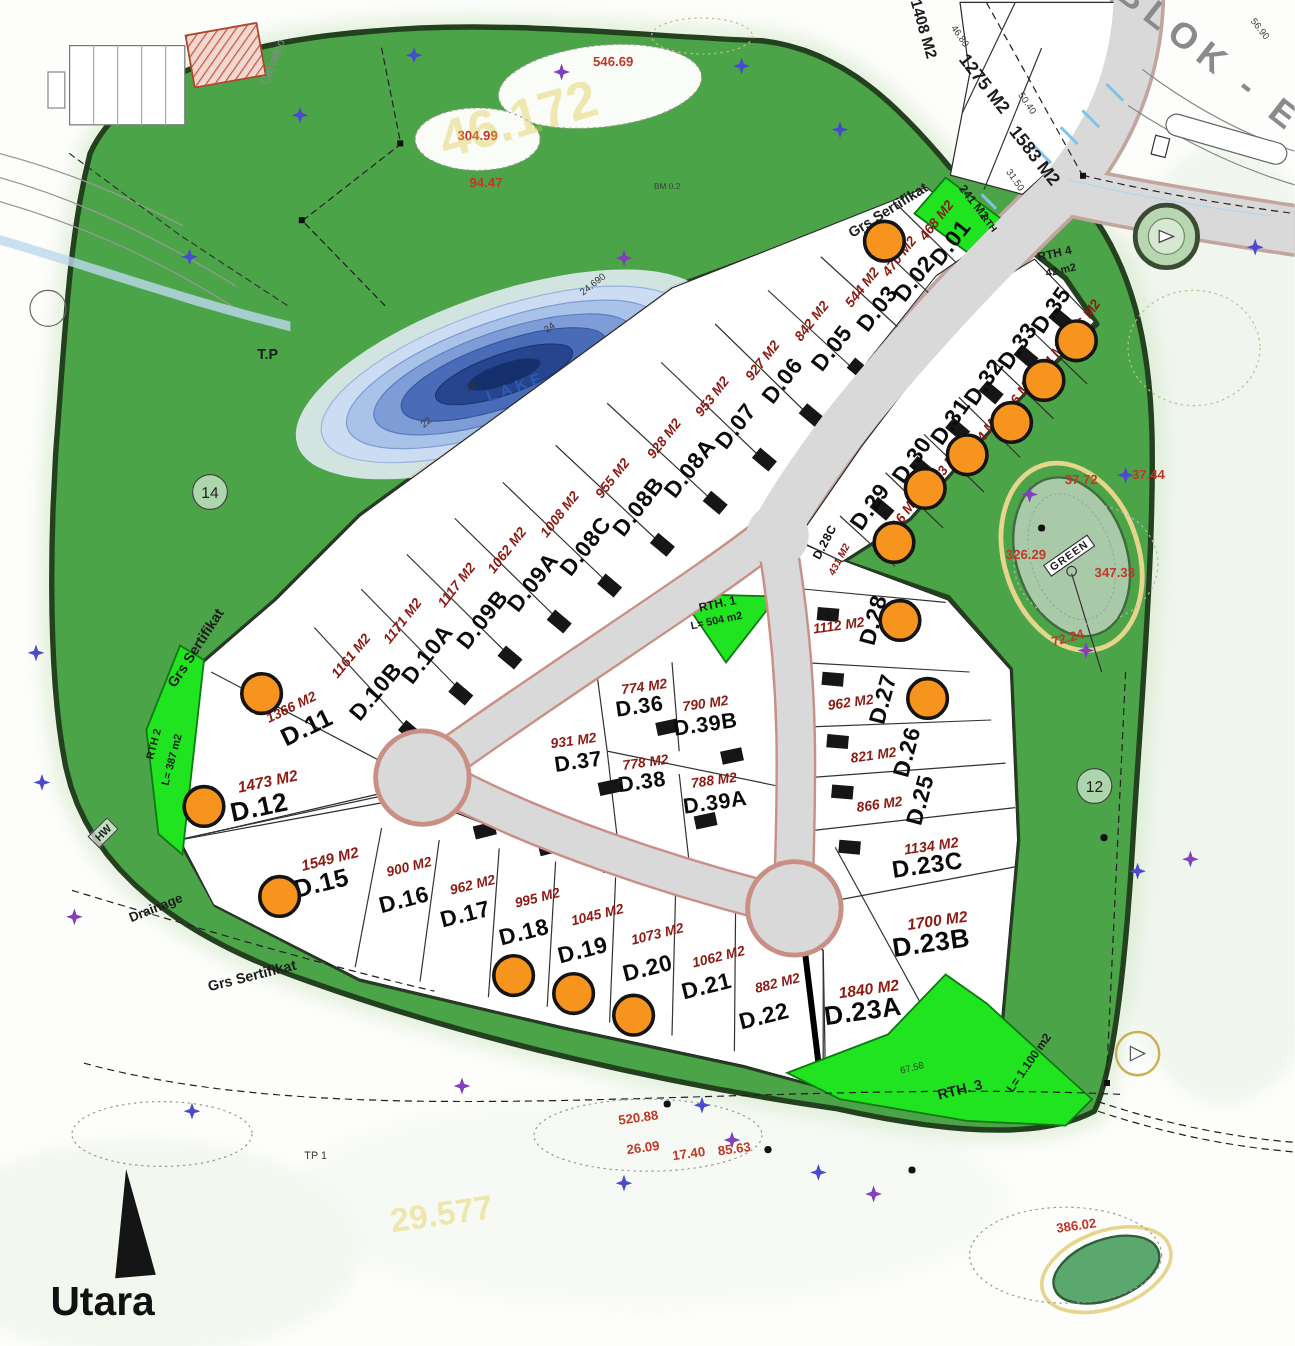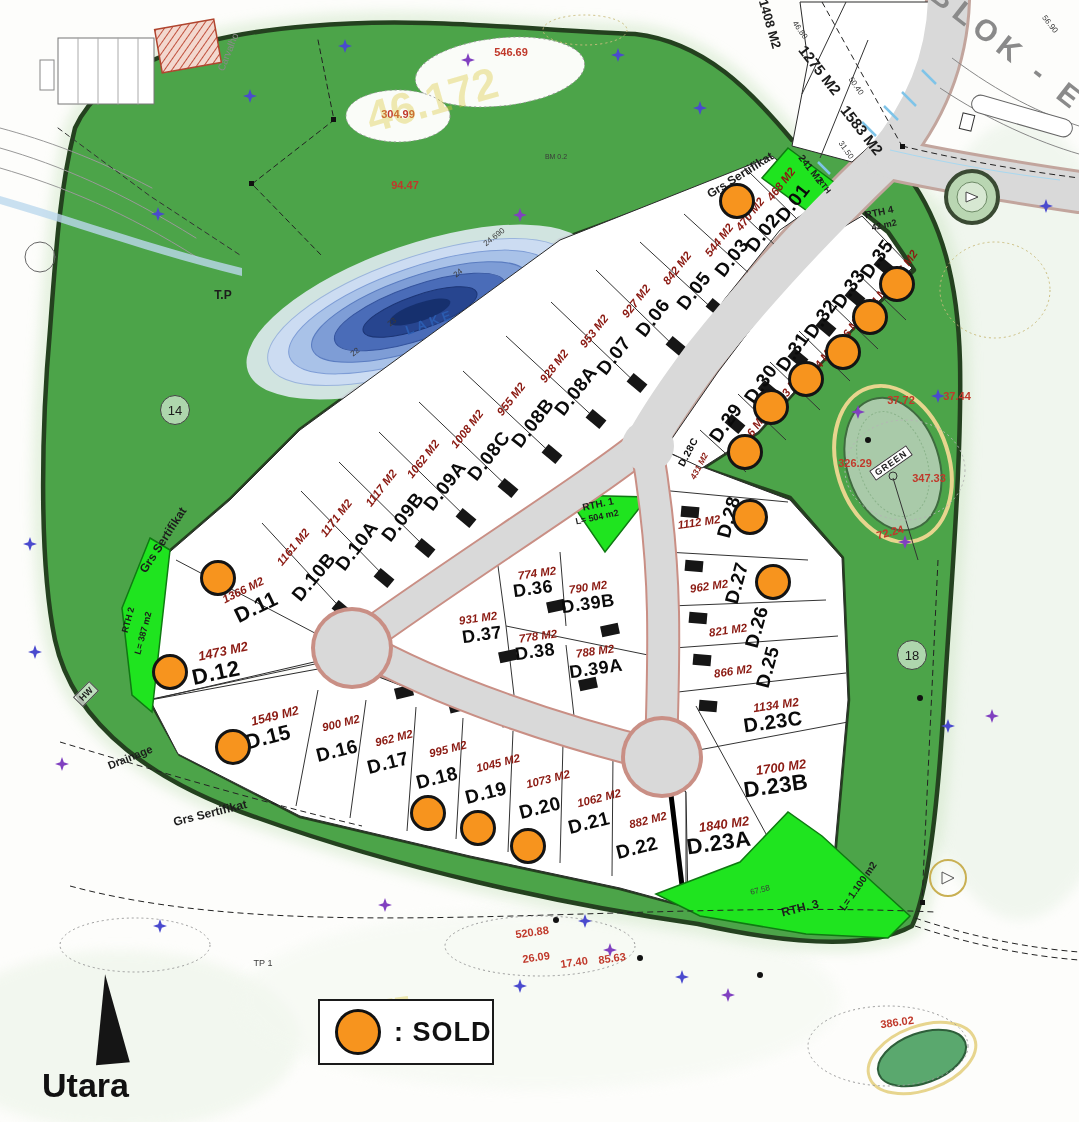--- a/index.html
+++ b/index.html
@@ -422,57 +422,53 @@
       <div class="ml dim" style="left: 800px; top: 30px; transform: translate(-50%, -50%) rotate(55deg);">46.80</div>
       <div class="ml dim" style="left: 856px; top: 86px; transform: translate(-50%, -50%) rotate(55deg);">50.40</div>
       <div class="ml dim" style="left: 846px; top: 150px; transform: translate(-50%, -50%) rotate(55deg);">31.50</div>
       <div class="ml dim" style="left: 1050px; top: 24px; transform: translate(-50%, -50%) rotate(52deg);">56.90</div>
       <div class="ml dim" style="left: 760px; top: 890px; transform: translate(-50%, -50%) rotate(-14deg);">67.58</div>
       <div class="ml " style="left: 740px; top: 175px; transform: translate(-50%, -50%) rotate(-32deg); font-size: 12px;">Grs Sertifikat</div>
       <div class="ml " style="left: 163px; top: 540px; transform: translate(-50%, -50%) rotate(-57deg); font-size: 12px;">Grs Sertifikat</div>
       <div class="ml " style="left: 210px; top: 813px; transform: translate(-50%, -50%) rotate(-14deg); font-size: 12px;">Grs Sertifikat</div>
       <div class="ml " style="left: 223px; top: 295px; transform: translate(-50%, -50%) rotate(0deg); font-size: 12px;">T.P</div>
       <div class="ml circ" style="left: 155px; top: 410px; transform: translate(-50%, -50%) rotate(0deg); margin-left: 20px;">14</div>
-      <div class="ml circ" style="left: 912px; top: 655px; transform: translate(-50%, -50%) rotate(0deg);">18</div>
+      <div class="ml circ" style="left: 912px; top: 655px; transform: translate(-50%, -50%) rotate(0deg);">12</div>
       <div class="ml blue" style="left: 430px; top: 322px; transform: translate(-50%, -50%) rotate(-20deg); font-size: 13px;">LAKE</div>
       <div class="ml dim" style="left: 355px; top: 352px; transform: translate(-50%, -50%) rotate(-38deg);">22</div>
       <div class="ml dim" style="left: 392px; top: 322px; transform: translate(-50%, -50%) rotate(-38deg);">23</div>
       <div class="ml dim" style="left: 458px; top: 273px; transform: translate(-50%, -50%) rotate(-38deg);">24</div>
       <div class="ml dim" style="left: 494px; top: 237px; transform: translate(-50%, -50%) rotate(-38deg);">24.690</div>
       <div class="ml " style="left: 598px; top: 504px; transform: translate(-50%, -50%) rotate(-12deg); font-size: 10px;">RTH. 1</div>
       <div class="ml " style="left: 597px; top: 517px; transform: translate(-50%, -50%) rotate(-12deg); font-size: 9px;">L= 504 m2</div>
       <div class="ml " style="left: 128px; top: 620px; transform: translate(-50%, -50%) rotate(-75deg); font-size: 9px;">RTH 2</div>
       <div class="ml " style="left: 143px; top: 633px; transform: translate(-50%, -50%) rotate(-75deg); font-size: 9px;">L= 387 m2</div>
       <div class="ml " style="left: 800px; top: 908px; transform: translate(-50%, -50%) rotate(-14deg); font-size: 12px;">RTH. 3</div>
       <div class="ml " style="left: 858px; top: 886px; transform: translate(-50%, -50%) rotate(-55deg); font-size: 10px;">L= 1.100 m2</div>
       <div class="ml " style="left: 130px; top: 757px; transform: translate(-50%, -50%) rotate(-22deg); font-size: 11px;">Drainage</div>
       <div class="ml diam" style="left: 86px; top: 694px; transform: translate(-50%, -50%) rotate(-45deg);">HW</div>
       <div class="ml greenlab" style="left: 891px; top: 463px; transform: translate(-50%, -50%) rotate(-35deg);">GREEN</div>
       <div class="ml red" style="left: 511px; top: 52px; transform: translate(-50%, -50%) rotate(0deg);">546.69</div>
       <div class="ml red" style="left: 398px; top: 114px; transform: translate(-50%, -50%) rotate(0deg);">304.99</div>
-      <div class="ml red" style="left: 405px; top: 153px; transform: translate(-50%, -50%) rotate(0deg); margin-top: 32px;">94.47</div>
+      <div class="ml red" style="left: 405px; top: 153px; transform: translate(-50%, -50%) rotate(0deg);">94.47</div>
       <div class="ml red" style="left: 901px; top: 400px; transform: translate(-50%, -50%) rotate(0deg);">37.72</div>
       <div class="ml red" style="left: 957px; top: 396px; transform: translate(-50%, -50%) rotate(0deg);">37.44</div>
       <div class="ml red" style="left: 855px; top: 463px; transform: translate(-50%, -50%) rotate(0deg);">326.29</div>
       <div class="ml red" style="left: 929px; top: 478px; transform: translate(-50%, -50%) rotate(0deg);">347.33</div>
       <div class="ml red" style="left: 890px; top: 532px; transform: translate(-50%, -50%) rotate(-15deg);">72.24</div>
       <div class="ml red" style="left: 532px; top: 932px; transform: translate(-50%, -50%) rotate(-8deg);">520.88</div>
       <div class="ml red" style="left: 536px; top: 957px; transform: translate(-50%, -50%) rotate(-8deg);">26.09</div>
       <div class="ml red" style="left: 574px; top: 962px; transform: translate(-50%, -50%) rotate(-8deg);">17.40</div>
       <div class="ml red" style="left: 612px; top: 958px; transform: translate(-50%, -50%) rotate(-8deg);">85.63</div>
       <div class="ml red" style="left: 897px; top: 1022px; transform: translate(-50%, -50%) rotate(-8deg);">386.02</div>
       <div class="ml dim" style="left: 263px; top: 963px; transform: translate(-50%, -50%) rotate(0deg); font-size: 9px;">TP 1</div>
       <div class="ml gray" style="left: 228px; top: 52px; transform: translate(-50%, -50%) rotate(-68deg); font-size: 10px;">Carvalho</div>
       <div class="ml dim" style="left: 556px; top: 156px; transform: translate(-50%, -50%) rotate(0deg); font-size: 7px;">BM 0.2</div>
       <div class="ml wm" style="left: 432px; top: 100px; transform: translate(-50%, -50%) rotate(-16deg); font-size: 44px;">46.172</div>
       <div class="ml wm" style="left: 368px; top: 1012px; transform: translate(-50%, -50%) rotate(-8deg); font-size: 28px;">29.577</div>
     </div>
 
   <div id="blok">BLOK - E</div>
 
-  <div id="legend">
-    <div class="dot" style="background: rgb(247, 148, 30);"></div>
-    <span class="txt">: SOLD</span>
-  </div>
 
   <div id="utara-arrow"></div>
   <div id="utara-label">Utara</div>
 </div>
 
 </body></html>

